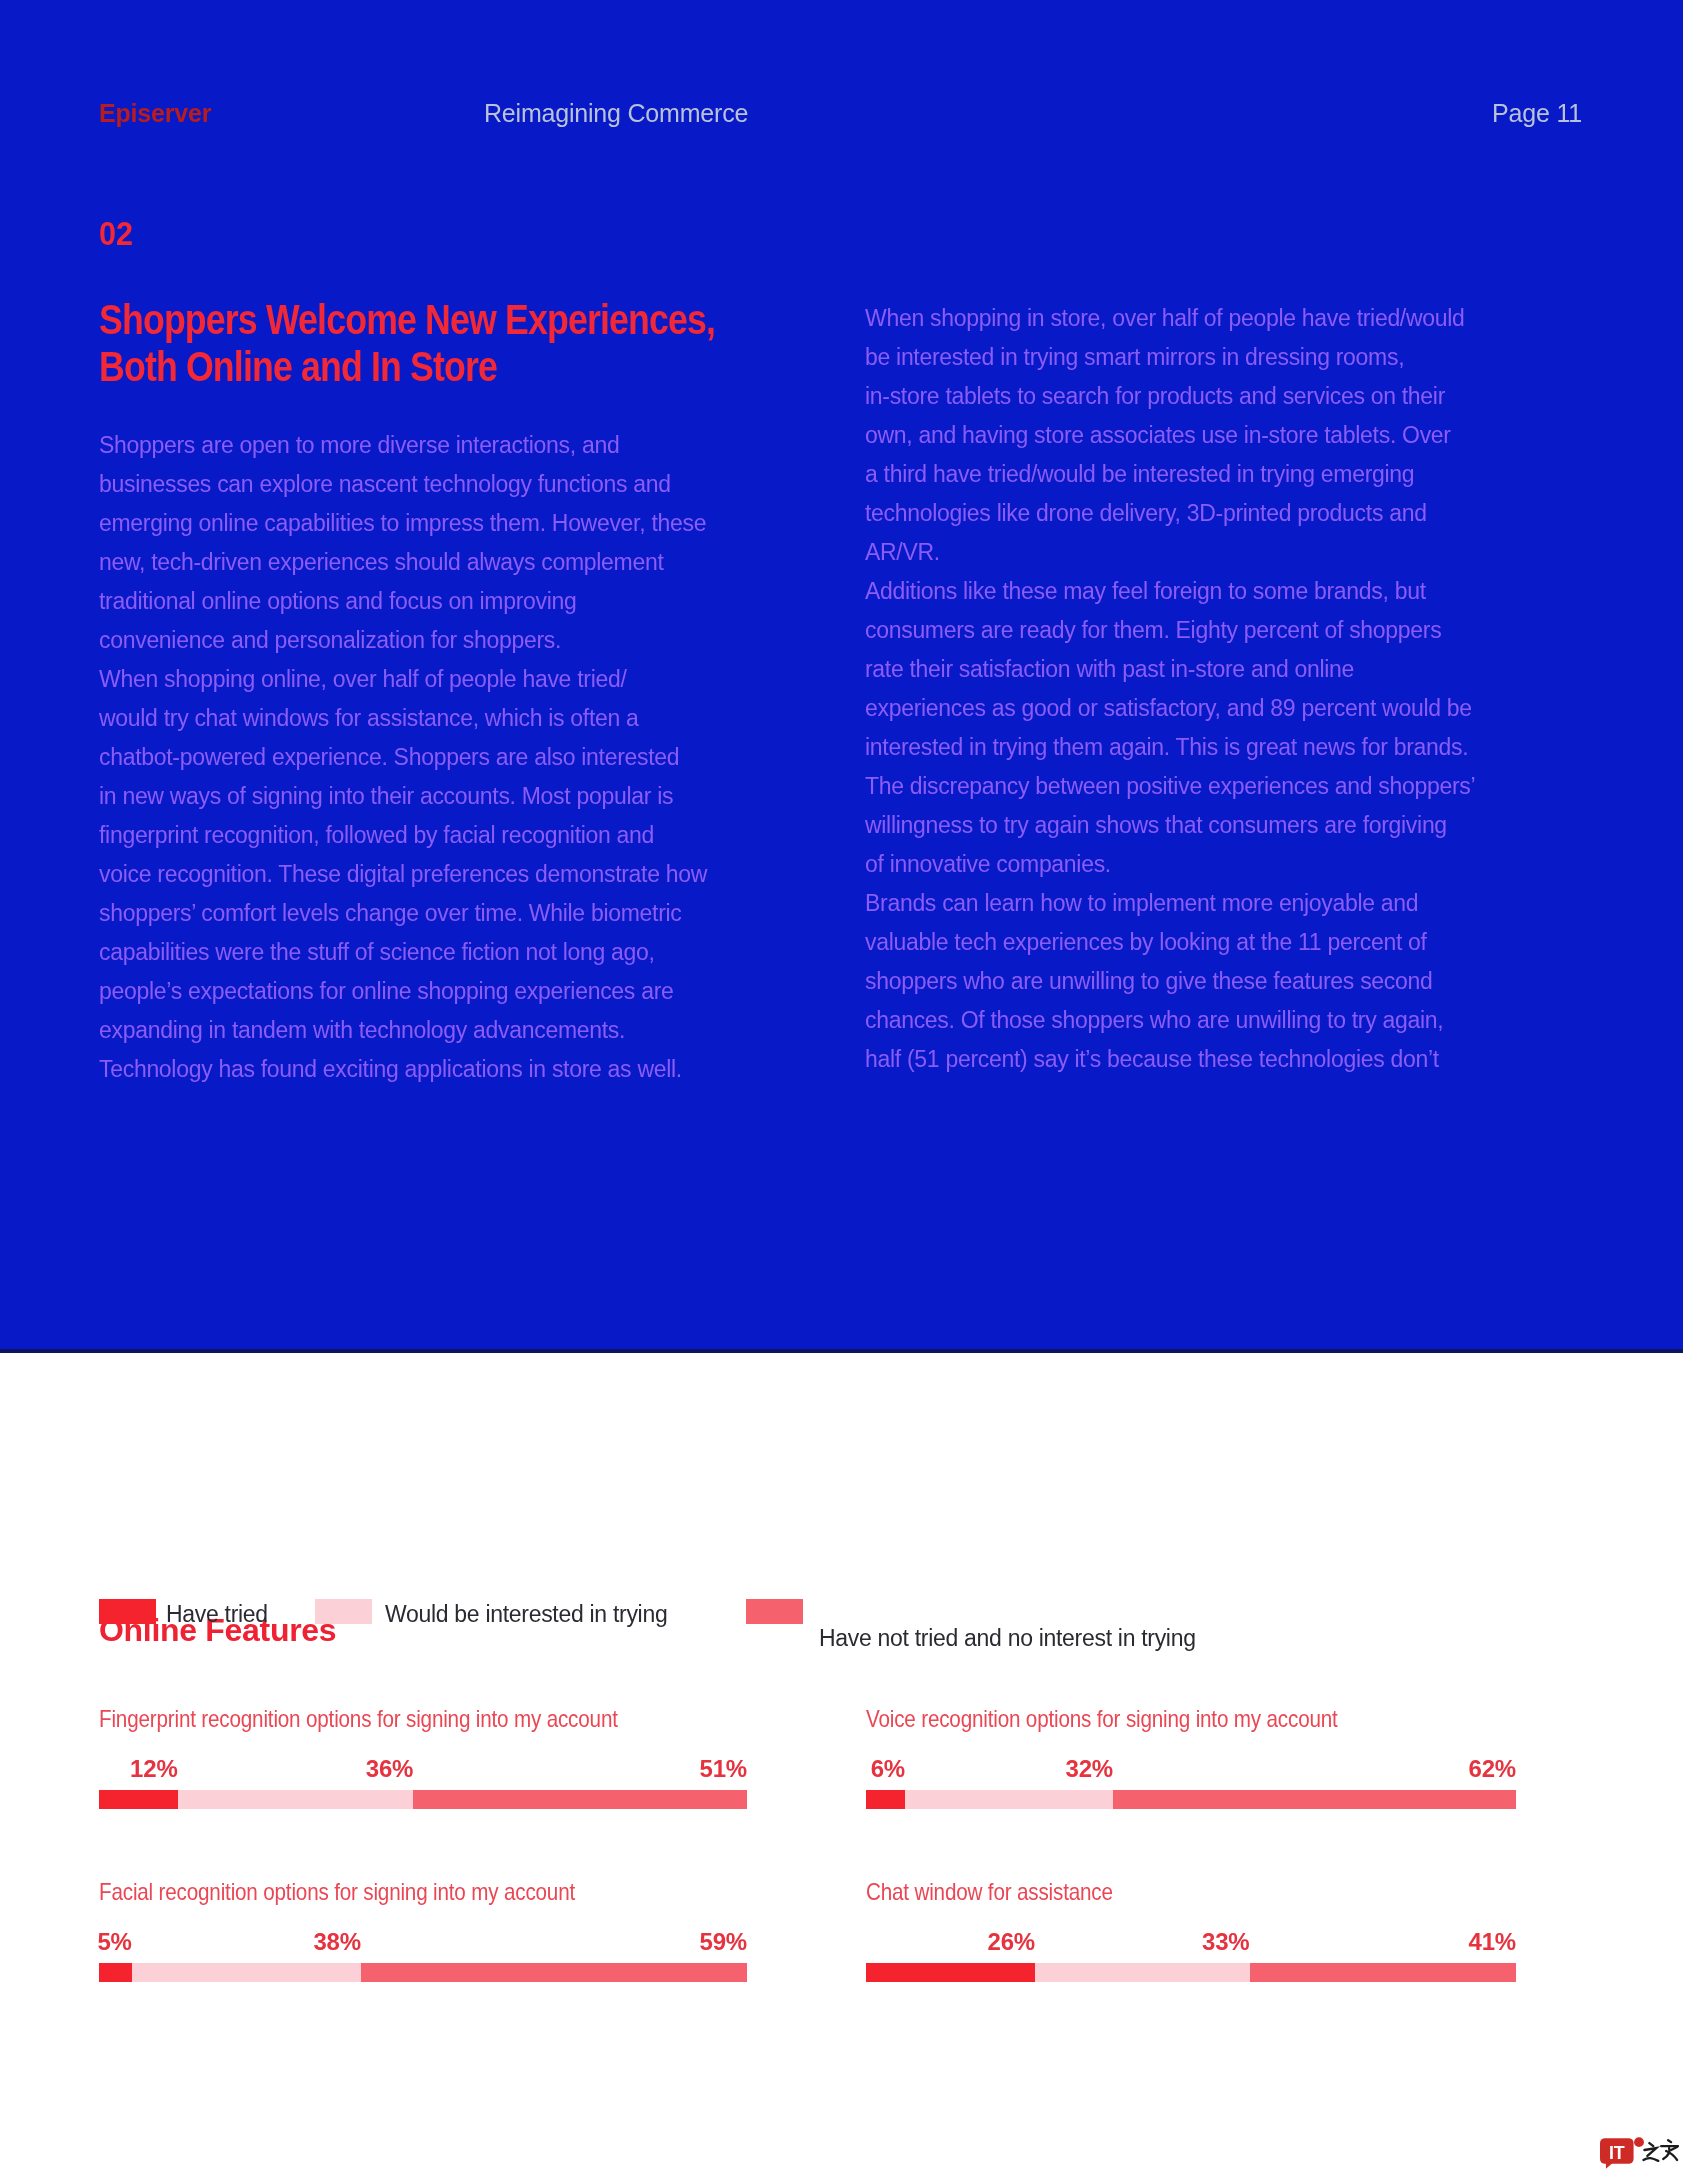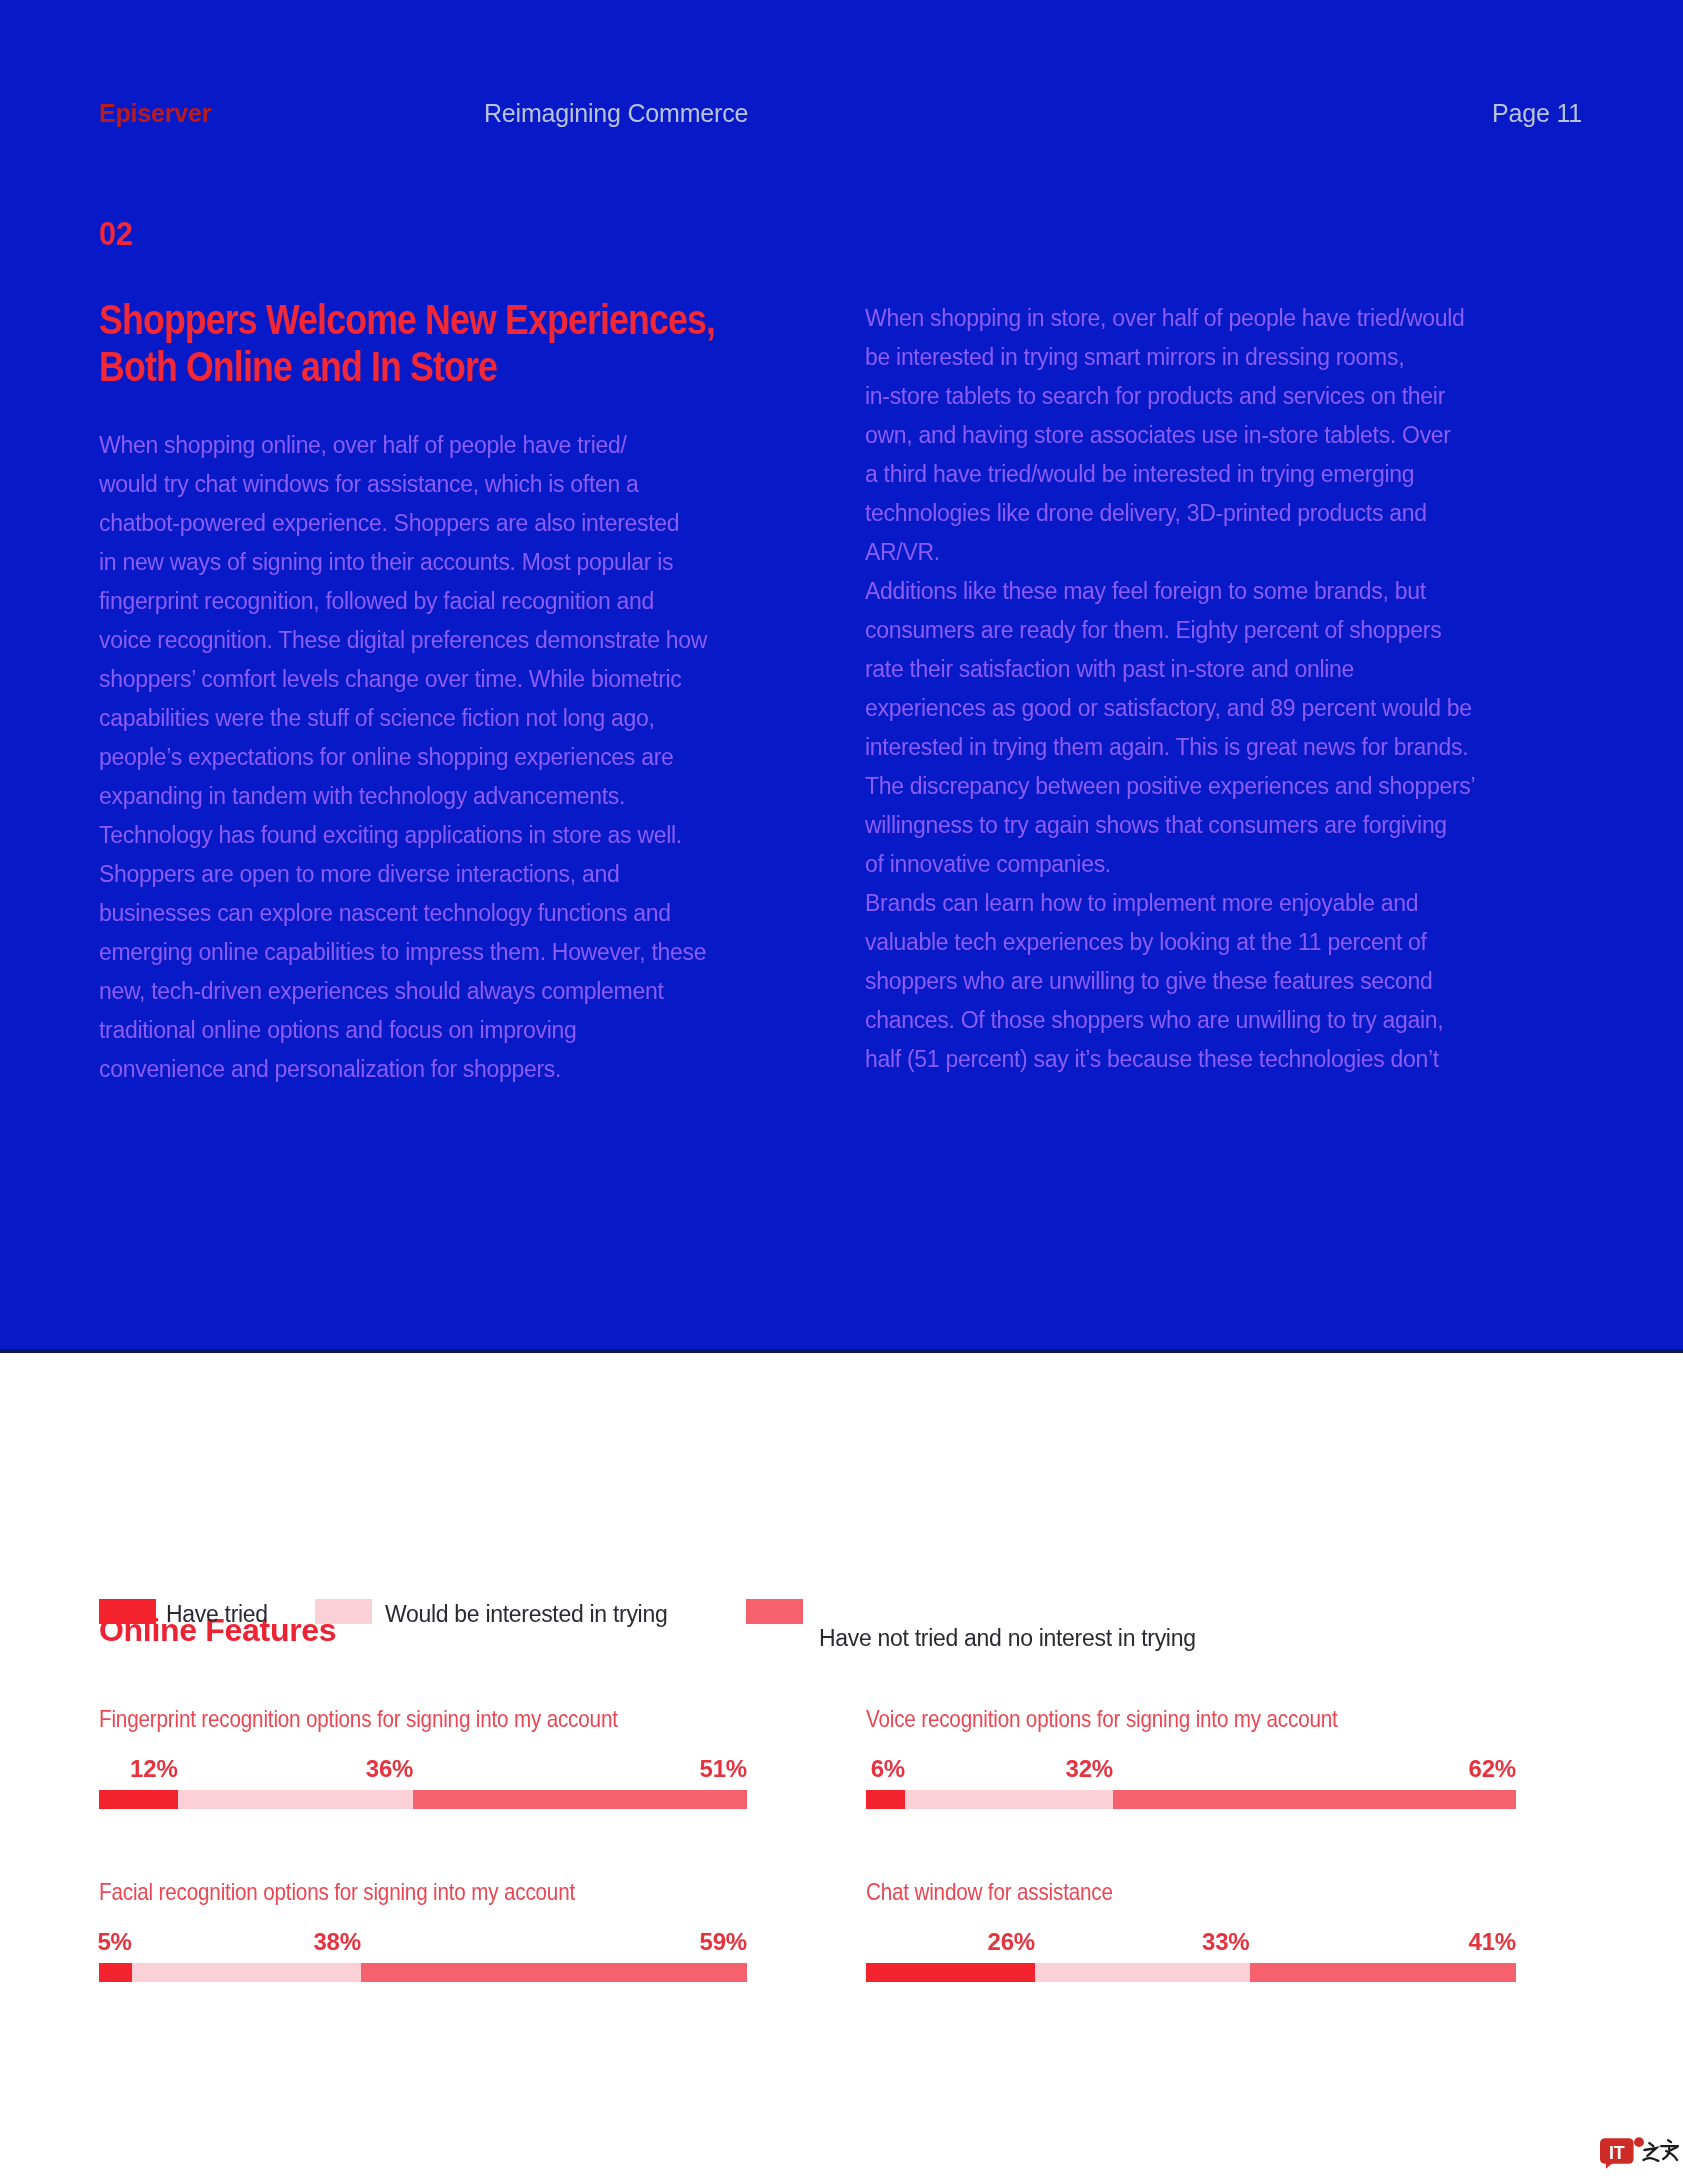--- a/index.html
+++ b/index.html
@@ -62,37 +62,37 @@
 
   <div class="hdr hdr-brand">Episerver</div>
   <div class="hdr hdr-doc">Reimagining Commerce</div>
   <div class="hdr hdr-page">Page 11</div>
 
   <div class="sec-num">02</div>
   <div class="sec-title">Shoppers Welcome New Experiences,
 Both Online and In Store</div>
 
   <div class="col col-left">
+    <div class="para">Shoppers are open to more diverse interactions, and
+businesses can explore nascent technology functions and
+emerging online capabilities to impress them. However, these
+new, tech-driven experiences should always complement
+traditional online options and focus on improving
+convenience and personalization for shoppers.</div>
     <div class="para">When shopping online, over half of people have tried/
 would try chat windows for assistance, which is often a
 chatbot-powered experience. Shoppers are also interested
 in new ways of signing into their accounts. Most popular is
 fingerprint recognition, followed by facial recognition and
 voice recognition. These digital preferences demonstrate how
 shoppers’ comfort levels change over time. While biometric
 capabilities were the stuff of science fiction not long ago,
 people’s expectations for online shopping experiences are
 expanding in tandem with technology advancements.
 Technology has found exciting applications in store as well.</div>
-    <div class="para">Shoppers are open to more diverse interactions, and
-businesses can explore nascent technology functions and
-emerging online capabilities to impress them. However, these
-new, tech-driven experiences should always complement
-traditional online options and focus on improving
-convenience and personalization for shoppers.</div>
   </div>
   <div class="col col-right">
     <div class="para">When shopping in store, over half of people have tried/would
 be interested in trying smart mirrors in dressing rooms,
 in-store tablets to search for products and services on their
 own, and having store associates use in-store tablets. Over
 a third have tried/would be interested in trying emerging
 technologies like drone delivery, 3D-printed products and
 AR/VR.</div>
     <div class="para">Additions like these may feel foreign to some brands, but

